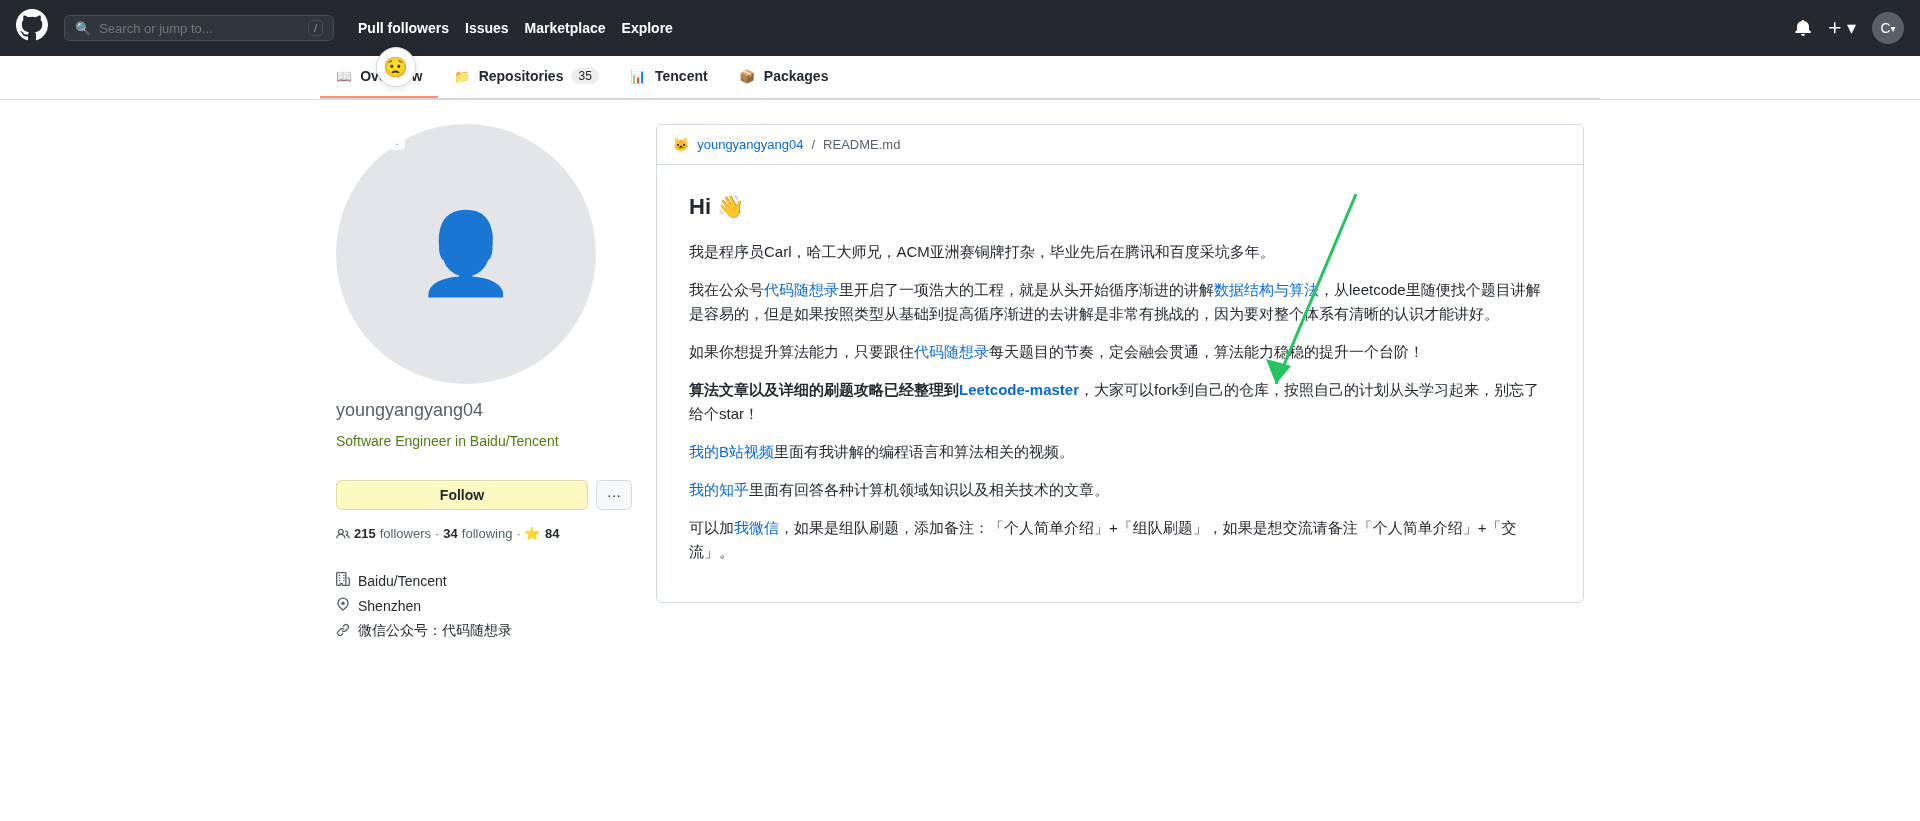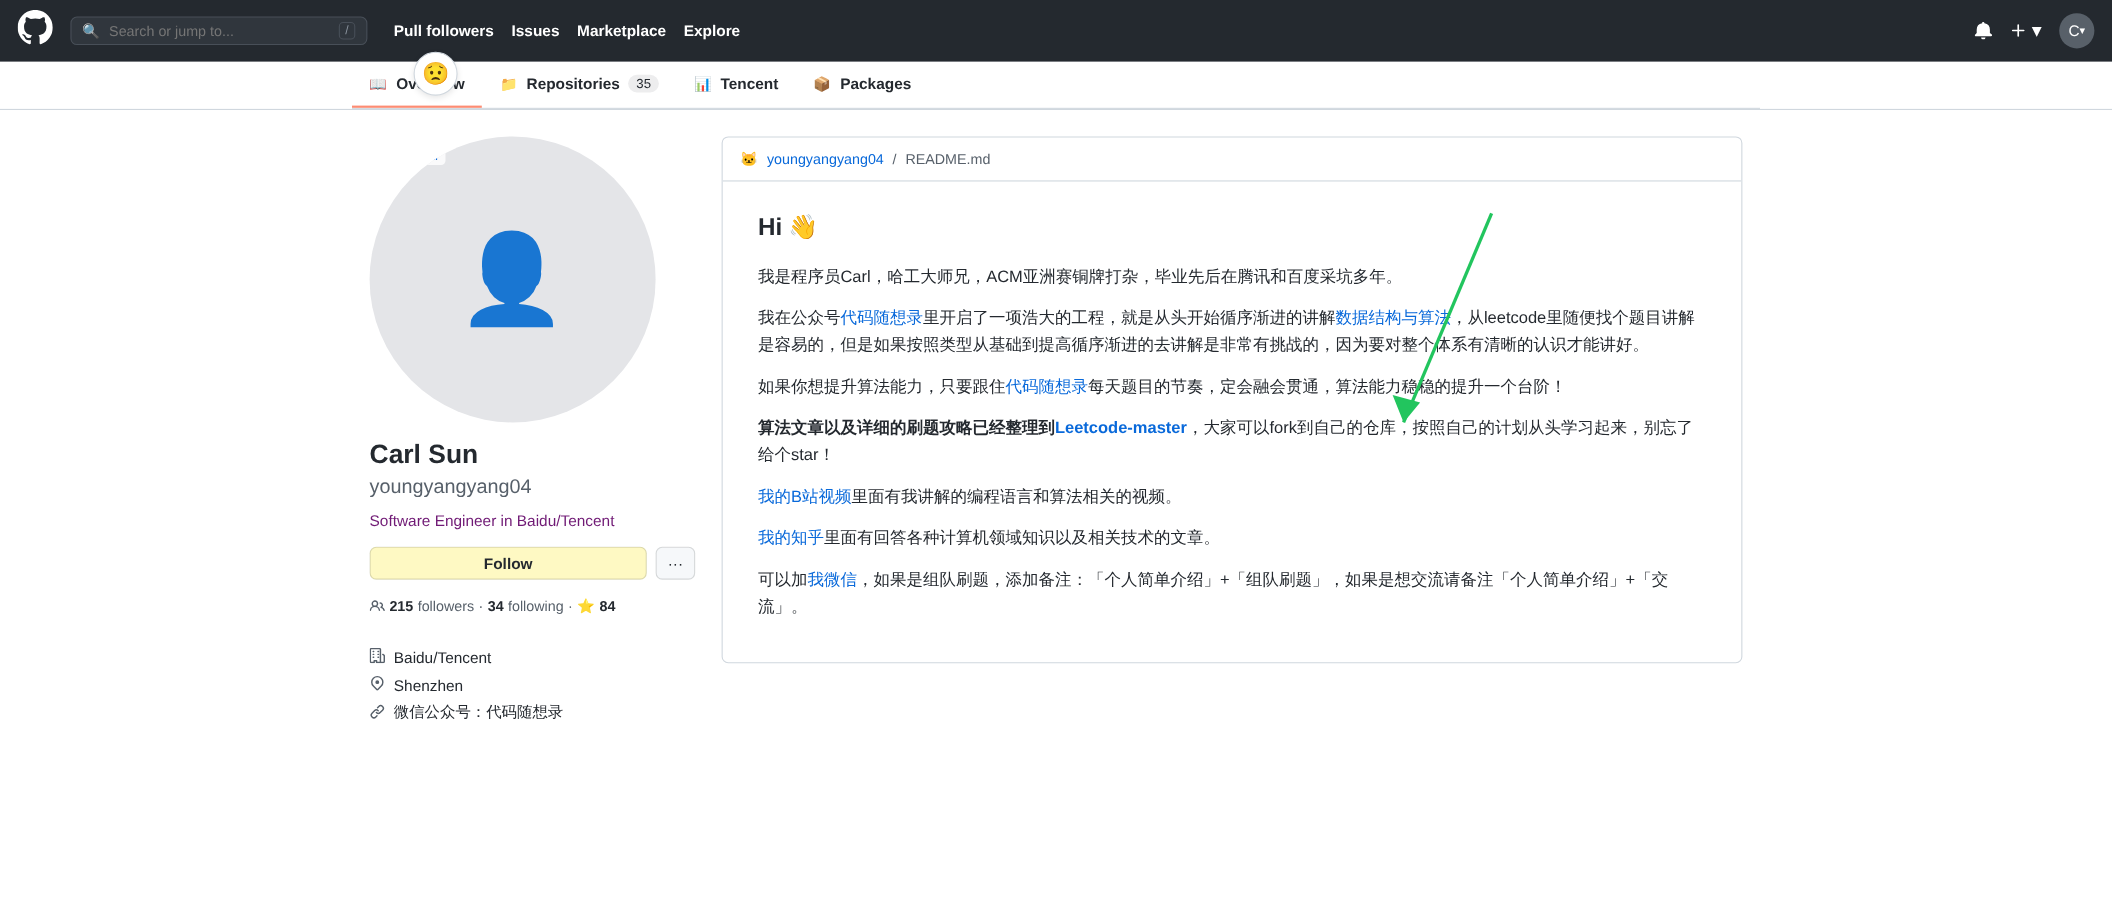--- a/index.html
+++ b/index.html
@@ -129,22 +129,22 @@
       margin-bottom: 4px;
     }
     .user-username {
       font-size: 18px;
       color: #57606a;
       font-weight: 300;
       margin-bottom: 12px;
     }
     .user-bio {
       font-size: 14px;
-      color: #701a75;
-      margin-bottom: 16px;
+      color: #4d7c0f;
+      margin-bottom: 31px;
     }
     .follow-row {
       display: flex;
       gap: 8px;
       margin-bottom: 16px;
     }
     .btn-follow {
       flex: 1;
       padding: 6px 16px;
       background: #fef9c3;
@@ -337,21 +337,20 @@
 
   <div class="page-layout">
 
     <aside class="sidebar">
 
       <div class="sidebar-avatar">
         <span style="color:#666;">👤</span>
         <span class="sidebar-avatar-label">🙁Avatar</span>
       </div>
 
-      <div class="user-fullname">Carl Sun</div>
       <div class="user-username">youngyangyang04</div>
       <div class="user-bio">
         <span>Software Engineer in Baidu/Tencent</span>
       </div>
 
       <div class="follow-row">
         <button class="btn-follow">Follow</button>
         <button class="btn-more">···</button>
       </div>
 

